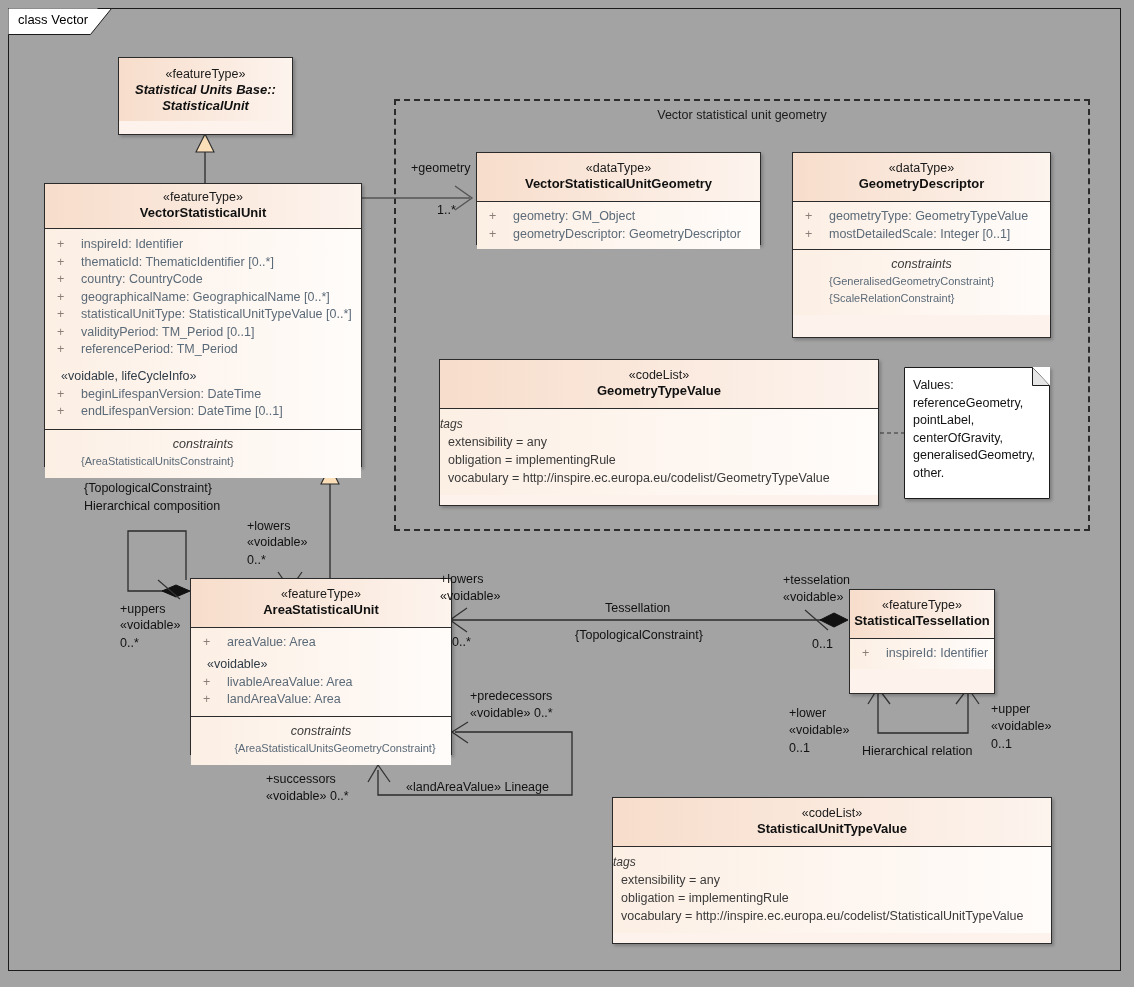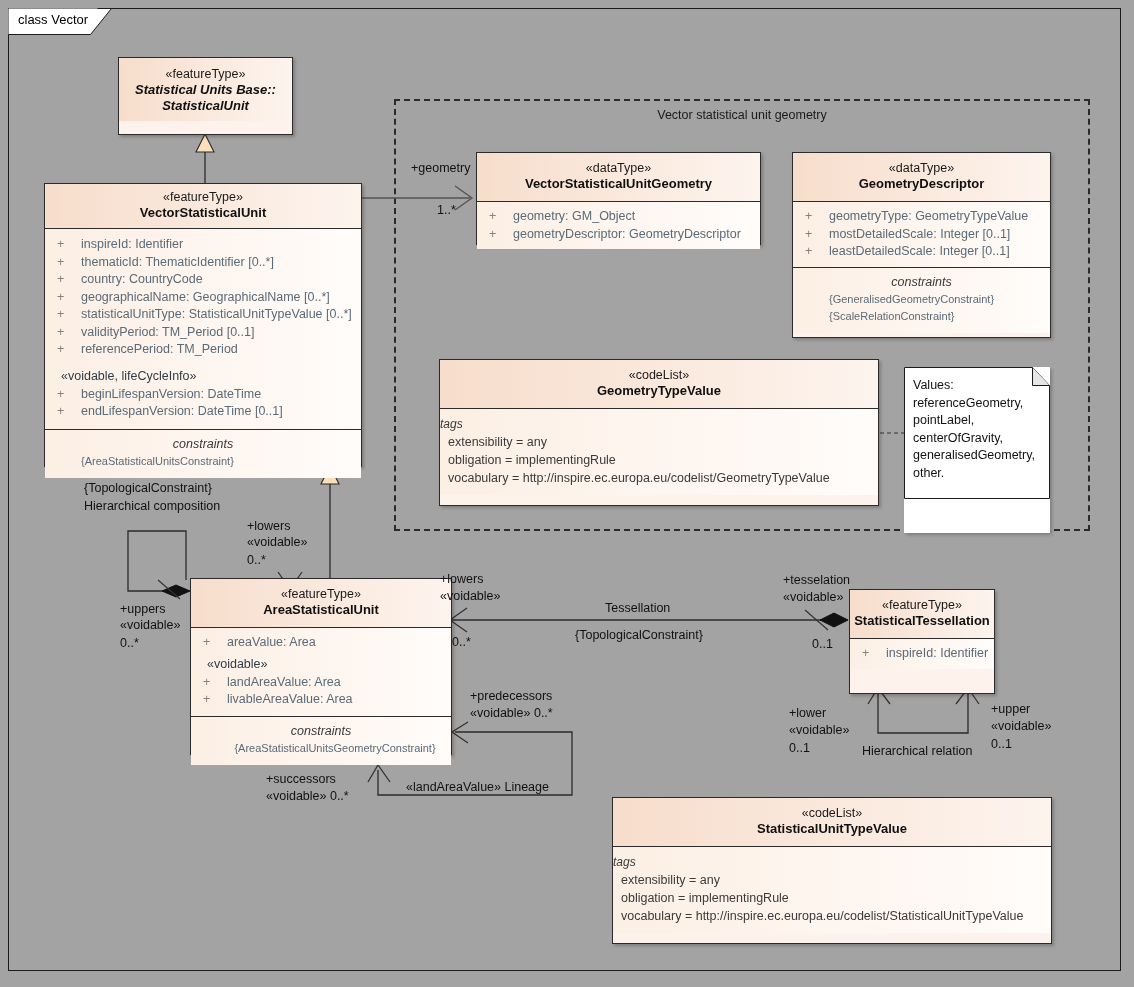--- a/index.html
+++ b/index.html
@@ -148,21 +148,20 @@
   </div>
 
   <div class="cls" style="left:792px;top:152px;width:259px;height:186px;">
     <div class="hdr" style="padding-top:8px;padding-bottom:9px;">
       <div class="stereo">«dataType»</div>
       <div class="cname">GeometryDescriptor</div>
     </div>
     <div class="sec" style="padding-top:6px;">
       <div class="attr"><span class="plus">+</span><span>geometryType: GeometryTypeValue</span></div>
       <div class="attr"><span class="plus">+</span><span>mostDetailedScale: Integer [0..1]</span></div>
-      <div class="attr"><span class="plus">+</span><span>leastDetailedScale: Integer [0..1]</span></div>
     </div>
     <div class="sec bord" style="padding-top:6px;padding-bottom:8px;">
       <div class="cons-t">constraints</div>
       <div class="cons-v">{GeneralisedGeometryConstraint}</div>
       <div class="cons-v">{ScaleRelationConstraint}</div>
     </div>
   </div>
 
   <div class="cls" style="left:439px;top:359px;width:440px;height:147px;">
     <div class="hdr" style="padding-top:8px;padding-bottom:9px;">
@@ -170,43 +169,43 @@
       <div class="cname">GeometryTypeValue</div>
     </div>
     <div class="sec" style="padding-top:6px;padding-bottom:8px;">
       <div class="tag-t">tags</div>
       <div class="tag-v">extensibility = any</div>
       <div class="tag-v">obligation = implementingRule</div>
       <div class="tag-v">vocabulary = http://inspire.ec.europa.eu/codelist/GeometryTypeValue</div>
     </div>
   </div>
 
-  <div class="note" style="left:904px;top:367px;width:146px;height:166px;">
+  <div class="note" style="left:904px;top:367px;width:146px;height:132px;">
     <svg width="146" height="132" viewBox="0 0 146 132" style="position:absolute;left:0;top:0;">
       <path d="M0.5,0.5 L128.5,0.5 L145.5,18.5 L145.5,131.5 L0.5,131.5 Z" fill="#ffffff" stroke="#1b1b1b" stroke-width="1"></path>
       <path d="M128.5,0.5 L128.5,18.5 L145.5,18.5" fill="#e6e6e6" stroke="#1b1b1b" stroke-width="1"></path>
     </svg>
     <div class="note-txt">Values:
 referenceGeometry,
 pointLabel,
 centerOfGravity,
 generalisedGeometry,
 other.</div>
   </div>
 
   <div class="cls" style="left:190px;top:578px;width:262px;height:177px;">
     <div class="hdr" style="padding-top:8px;padding-bottom:9px;">
       <div class="stereo">«featureType»</div>
       <div class="cname">AreaStatisticalUnit</div>
     </div>
     <div class="sec" style="padding-top:6px;padding-bottom:7px;">
       <div class="attr"><span class="plus">+</span><span>areaValue: Area</span></div>
       <div class="grp" style="padding-top:3px;">«voidable»</div>
+      <div class="attr"><span class="plus">+</span><span>livableAreaValue: Area</span></div>
       <div class="attr"><span class="plus">+</span><span>landAreaValue: Area</span></div>
-      <div class="attr"><span class="plus">+</span><span>livableAreaValue: Area</span></div>
     </div>
     <div class="sec bord" style="padding-top:6px;padding-bottom:8px;">
       <div class="cons-t">constraints</div>
       <div class="cons-v" style="text-align:center;padding-left:0;">{AreaStatisticalUnitsGeometryConstraint}</div>
     </div>
   </div>
 
   <div class="cls" style="left:849px;top:589px;width:146px;height:105px;">
     <div class="hdr" style="padding-top:8px;padding-bottom:9px;">
       <div class="stereo">«featureType»</div>

